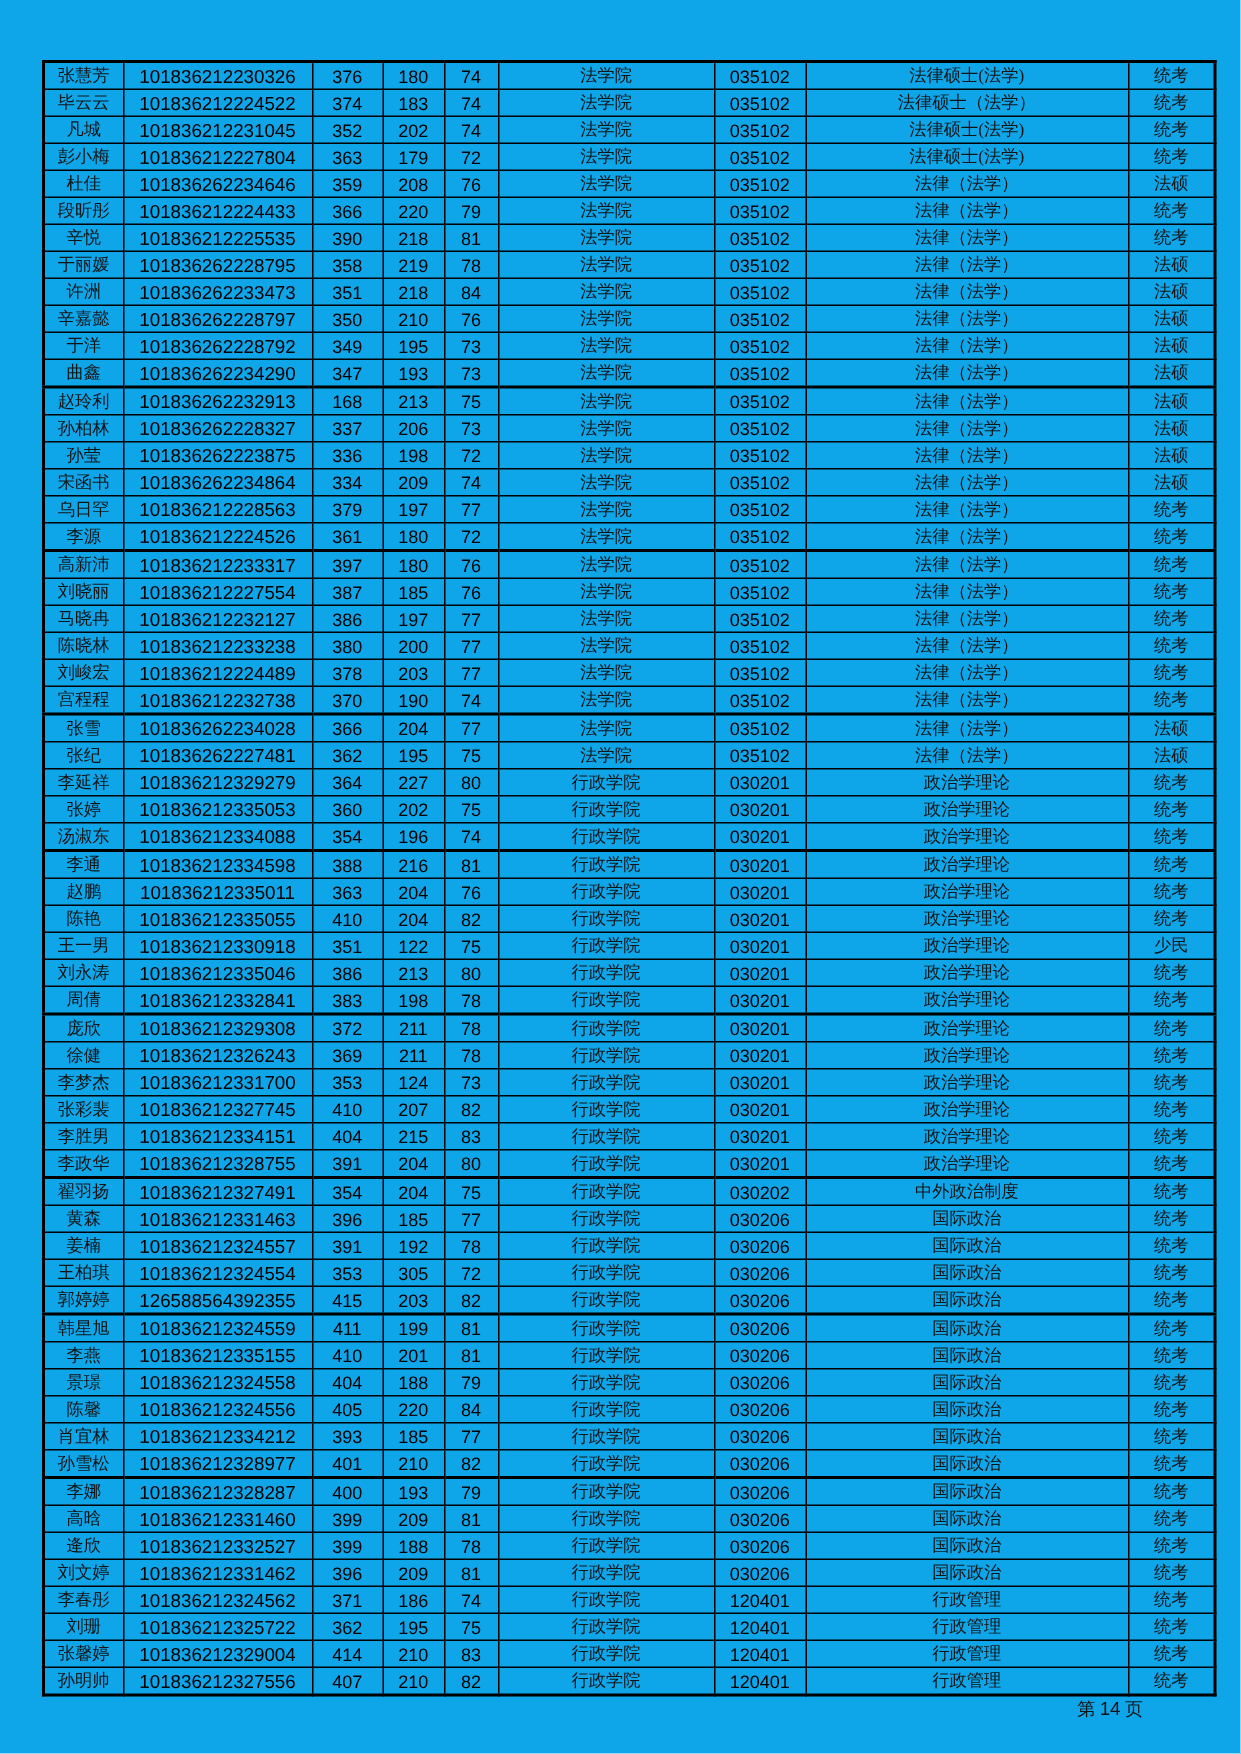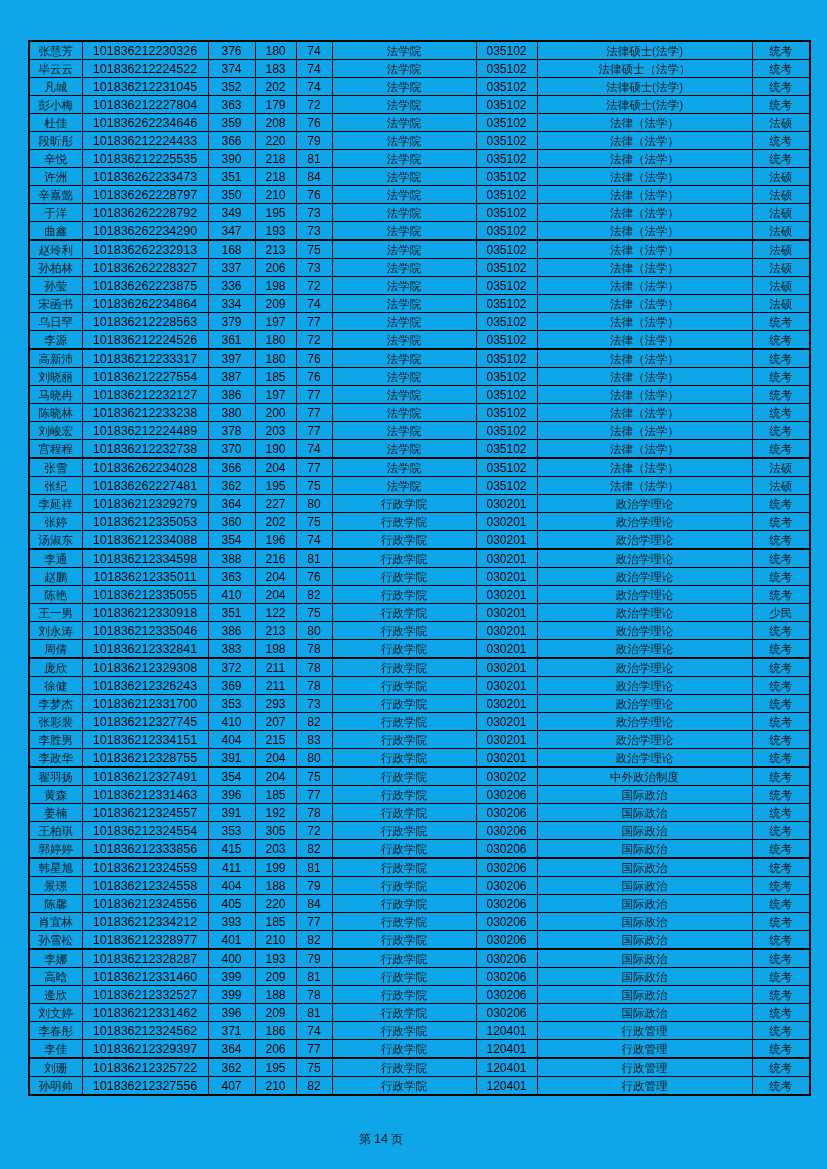--- a/index.html
+++ b/index.html
@@ -62,21 +62,21 @@
   td.c-num, td.c-code {
     font-family: "Liberation Sans", "DejaVu Sans", sans-serif;
     font-size: 12px;
     color: #000;
   }
   .footer {
     position: absolute;
     left: 0;
     top: 1131px;
     width: 762px;
-    text-align: center;
+    text-align: right;
     font-size: 12px;
     color: #141414;
   }
   .footer .cn {
     font-family: "Liberation Serif", "DejaVu Serif", serif;
   }
   .footer .num {
     font-family: "Liberation Sans", "DejaVu Sans", sans-serif;
     font-size: 12.5px;
     margin: 0 3px;
@@ -171,20 +171,31 @@
           <td class="c-id">101836212225535</td>
           <td class="c-num">390</td>
           <td class="c-num">218</td>
           <td class="c-num">81</td>
           <td class="c-cn">法学院</td>
           <td class="c-code">035102</td>
           <td class="c-cn">法律（法学）</td>
           <td class="c-cn">统考</td>
         </tr>
         <tr>
+          <td class="c-cn">于丽媛</td>
+          <td class="c-id">101836262228795</td>
+          <td class="c-num">358</td>
+          <td class="c-num">219</td>
+          <td class="c-num">78</td>
+          <td class="c-cn">法学院</td>
+          <td class="c-code">035102</td>
+          <td class="c-cn">法律（法学）</td>
+          <td class="c-cn">法硕</td>
+        </tr>
+        <tr>
           <td class="c-cn">许洲</td>
           <td class="c-id">101836262233473</td>
           <td class="c-num">351</td>
           <td class="c-num">218</td>
           <td class="c-num">84</td>
           <td class="c-cn">法学院</td>
           <td class="c-code">035102</td>
           <td class="c-cn">法律（法学）</td>
           <td class="c-cn">法硕</td>
         </tr>
@@ -493,21 +504,21 @@
           <td class="c-num">78</td>
           <td class="c-cn">行政学院</td>
           <td class="c-code">030201</td>
           <td class="c-cn">政治学理论</td>
           <td class="c-cn">统考</td>
         </tr>
         <tr>
           <td class="c-cn">李梦杰</td>
           <td class="c-id">101836212331700</td>
           <td class="c-num">353</td>
-          <td class="c-num">293</td>
+          <td class="c-num">124</td>
           <td class="c-num">73</td>
           <td class="c-cn">行政学院</td>
           <td class="c-code">030201</td>
           <td class="c-cn">政治学理论</td>
           <td class="c-cn">统考</td>
         </tr>
         <tr>
           <td class="c-cn">张彩裴</td>
           <td class="c-id">101836212327745</td>
           <td class="c-num">410</td>
@@ -579,34 +590,45 @@
           <td class="c-num">353</td>
           <td class="c-num">305</td>
           <td class="c-num">72</td>
           <td class="c-cn">行政学院</td>
           <td class="c-code">030206</td>
           <td class="c-cn">国际政治</td>
           <td class="c-cn">统考</td>
         </tr>
         <tr class="thick-bottom">
           <td class="c-cn">郭婷婷</td>
-          <td class="c-id">101836212333856</td>
+          <td class="c-id">126588564392355</td>
           <td class="c-num">415</td>
           <td class="c-num">203</td>
           <td class="c-num">82</td>
           <td class="c-cn">行政学院</td>
           <td class="c-code">030206</td>
           <td class="c-cn">国际政治</td>
           <td class="c-cn">统考</td>
         </tr>
         <tr>
           <td class="c-cn">韩星旭</td>
           <td class="c-id">101836212324559</td>
           <td class="c-num">411</td>
           <td class="c-num">199</td>
+          <td class="c-num">81</td>
+          <td class="c-cn">行政学院</td>
+          <td class="c-code">030206</td>
+          <td class="c-cn">国际政治</td>
+          <td class="c-cn">统考</td>
+        </tr>
+        <tr>
+          <td class="c-cn">李燕</td>
+          <td class="c-id">101836212335155</td>
+          <td class="c-num">410</td>
+          <td class="c-num">201</td>
           <td class="c-num">81</td>
           <td class="c-cn">行政学院</td>
           <td class="c-code">030206</td>
           <td class="c-cn">国际政治</td>
           <td class="c-cn">统考</td>
         </tr>
         <tr>
           <td class="c-cn">景璟</td>
           <td class="c-id">101836212324558</td>
           <td class="c-num">404</td>
@@ -698,37 +720,37 @@
           <td class="c-cn">李春彤</td>
           <td class="c-id">101836212324562</td>
           <td class="c-num">371</td>
           <td class="c-num">186</td>
           <td class="c-num">74</td>
           <td class="c-cn">行政学院</td>
           <td class="c-code">120401</td>
           <td class="c-cn">行政管理</td>
           <td class="c-cn">统考</td>
         </tr>
-        <tr class="thick-bottom">
-          <td class="c-cn">李佳</td>
-          <td class="c-id">101836212329397</td>
-          <td class="c-num">364</td>
-          <td class="c-num">206</td>
-          <td class="c-num">77</td>
-          <td class="c-cn">行政学院</td>
-          <td class="c-code">120401</td>
-          <td class="c-cn">行政管理</td>
-          <td class="c-cn">统考</td>
-        </tr>
         <tr>
           <td class="c-cn">刘珊</td>
           <td class="c-id">101836212325722</td>
           <td class="c-num">362</td>
           <td class="c-num">195</td>
           <td class="c-num">75</td>
+          <td class="c-cn">行政学院</td>
+          <td class="c-code">120401</td>
+          <td class="c-cn">行政管理</td>
+          <td class="c-cn">统考</td>
+        </tr>
+        <tr>
+          <td class="c-cn">张馨婷</td>
+          <td class="c-id">101836212329004</td>
+          <td class="c-num">414</td>
+          <td class="c-num">210</td>
+          <td class="c-num">83</td>
           <td class="c-cn">行政学院</td>
           <td class="c-code">120401</td>
           <td class="c-cn">行政管理</td>
           <td class="c-cn">统考</td>
         </tr>
         <tr>
           <td class="c-cn">孙明帅</td>
           <td class="c-id">101836212327556</td>
           <td class="c-num">407</td>
           <td class="c-num">210</td>

